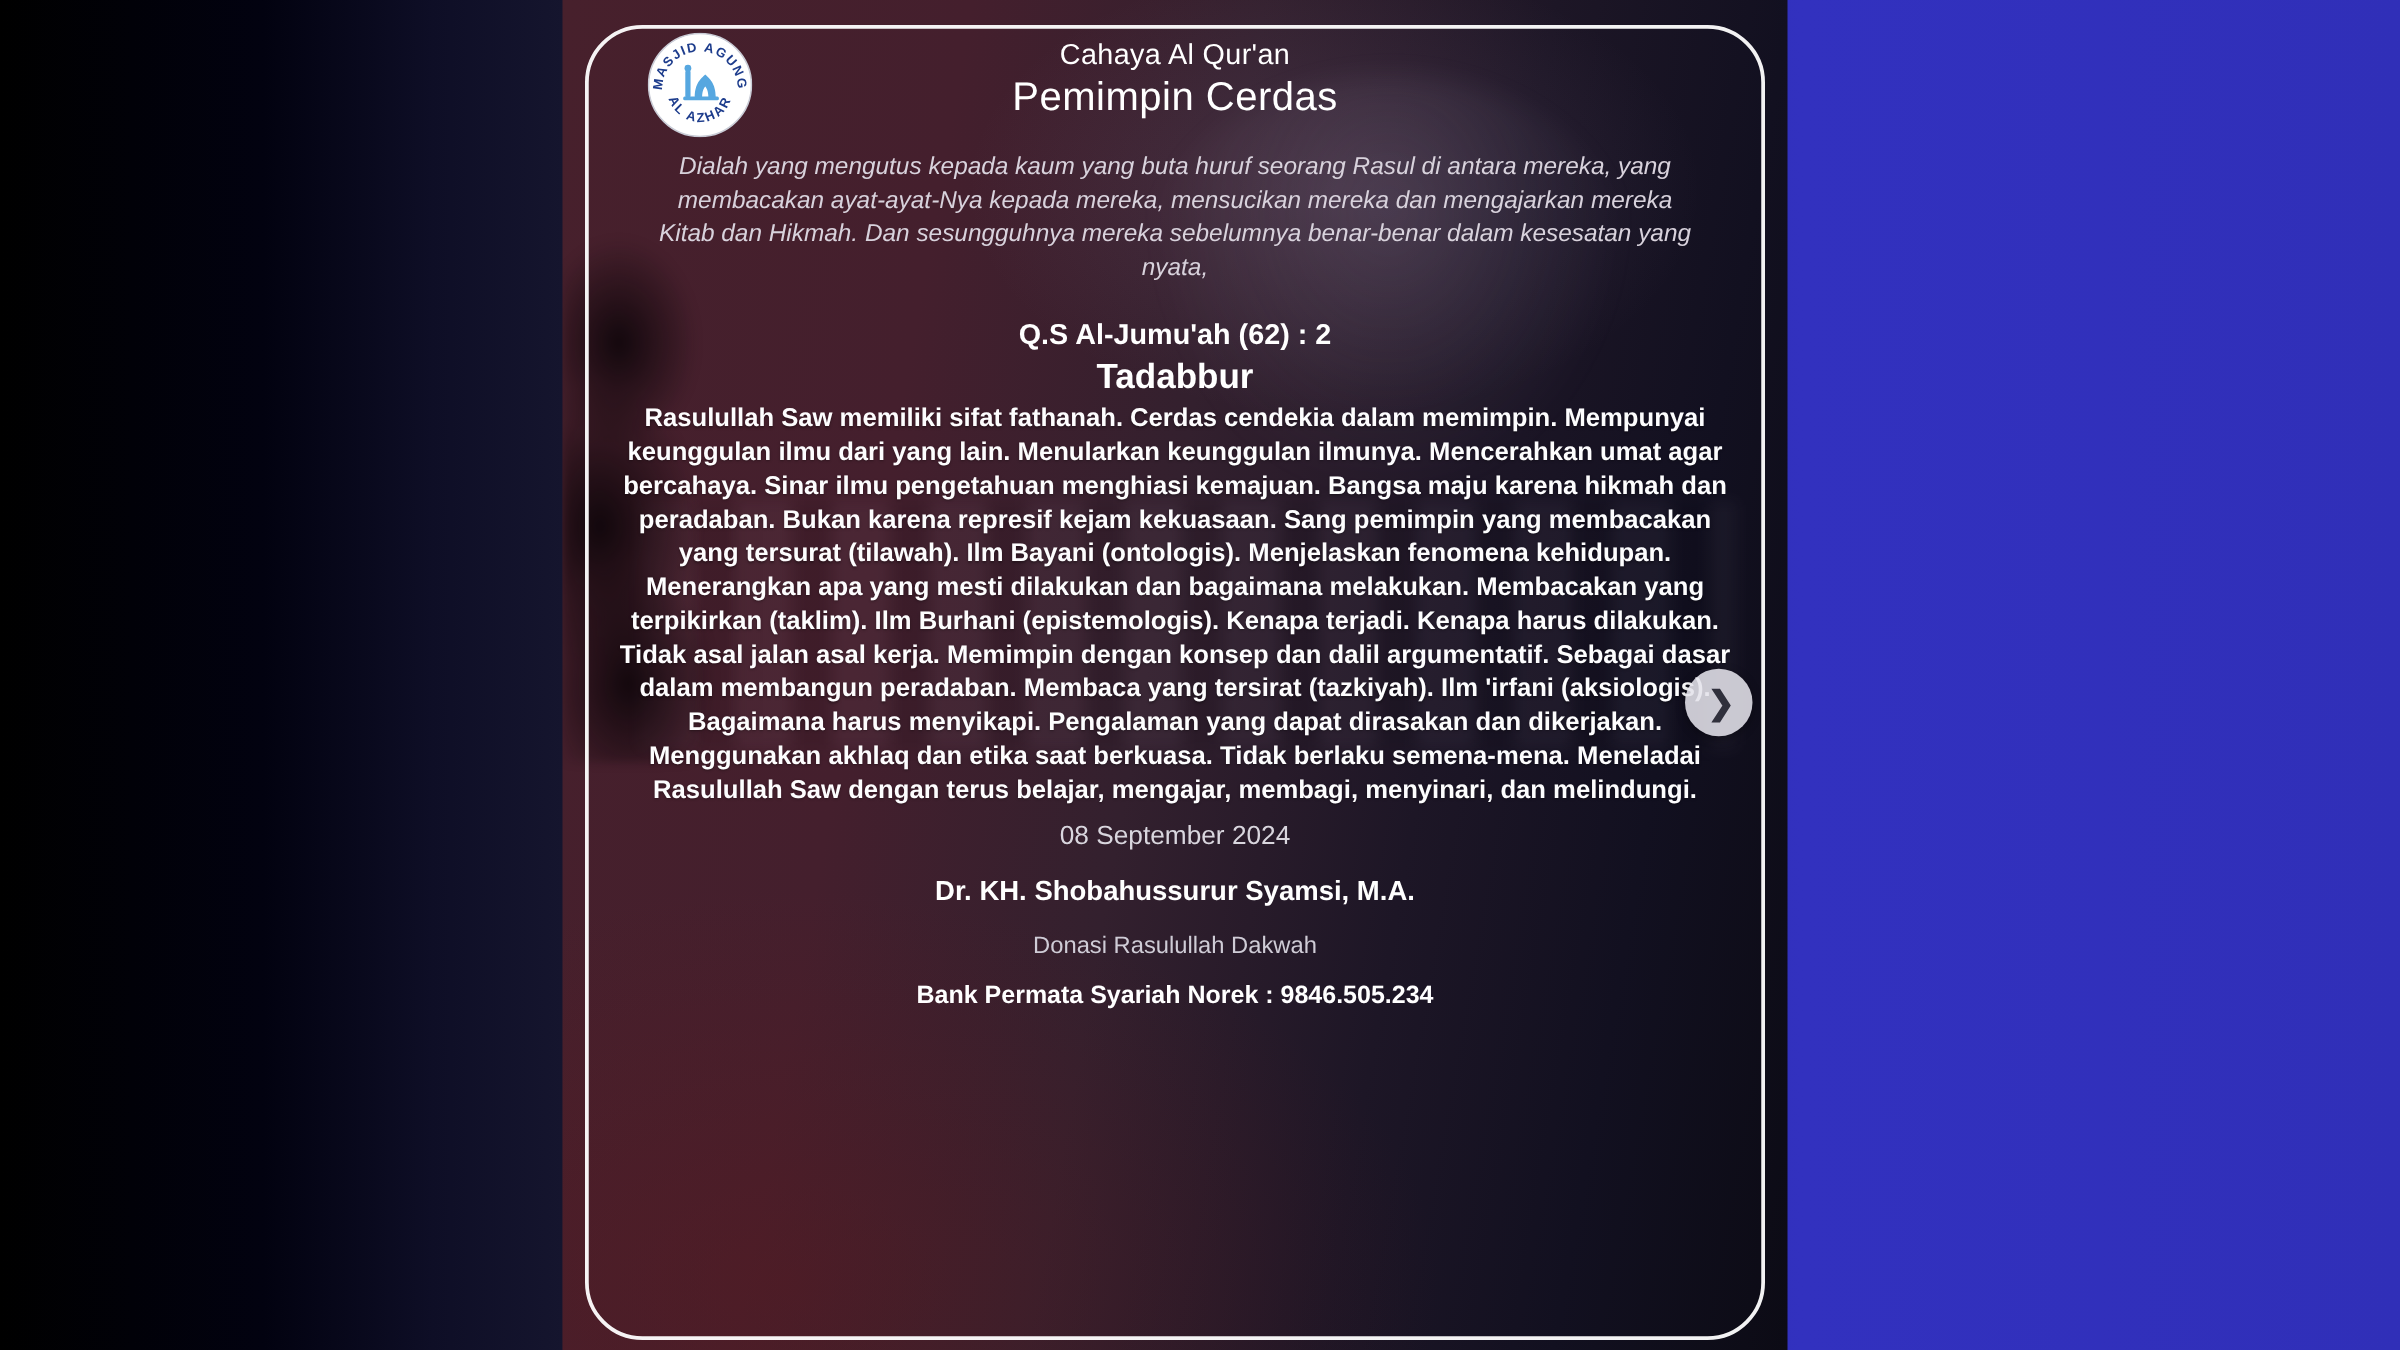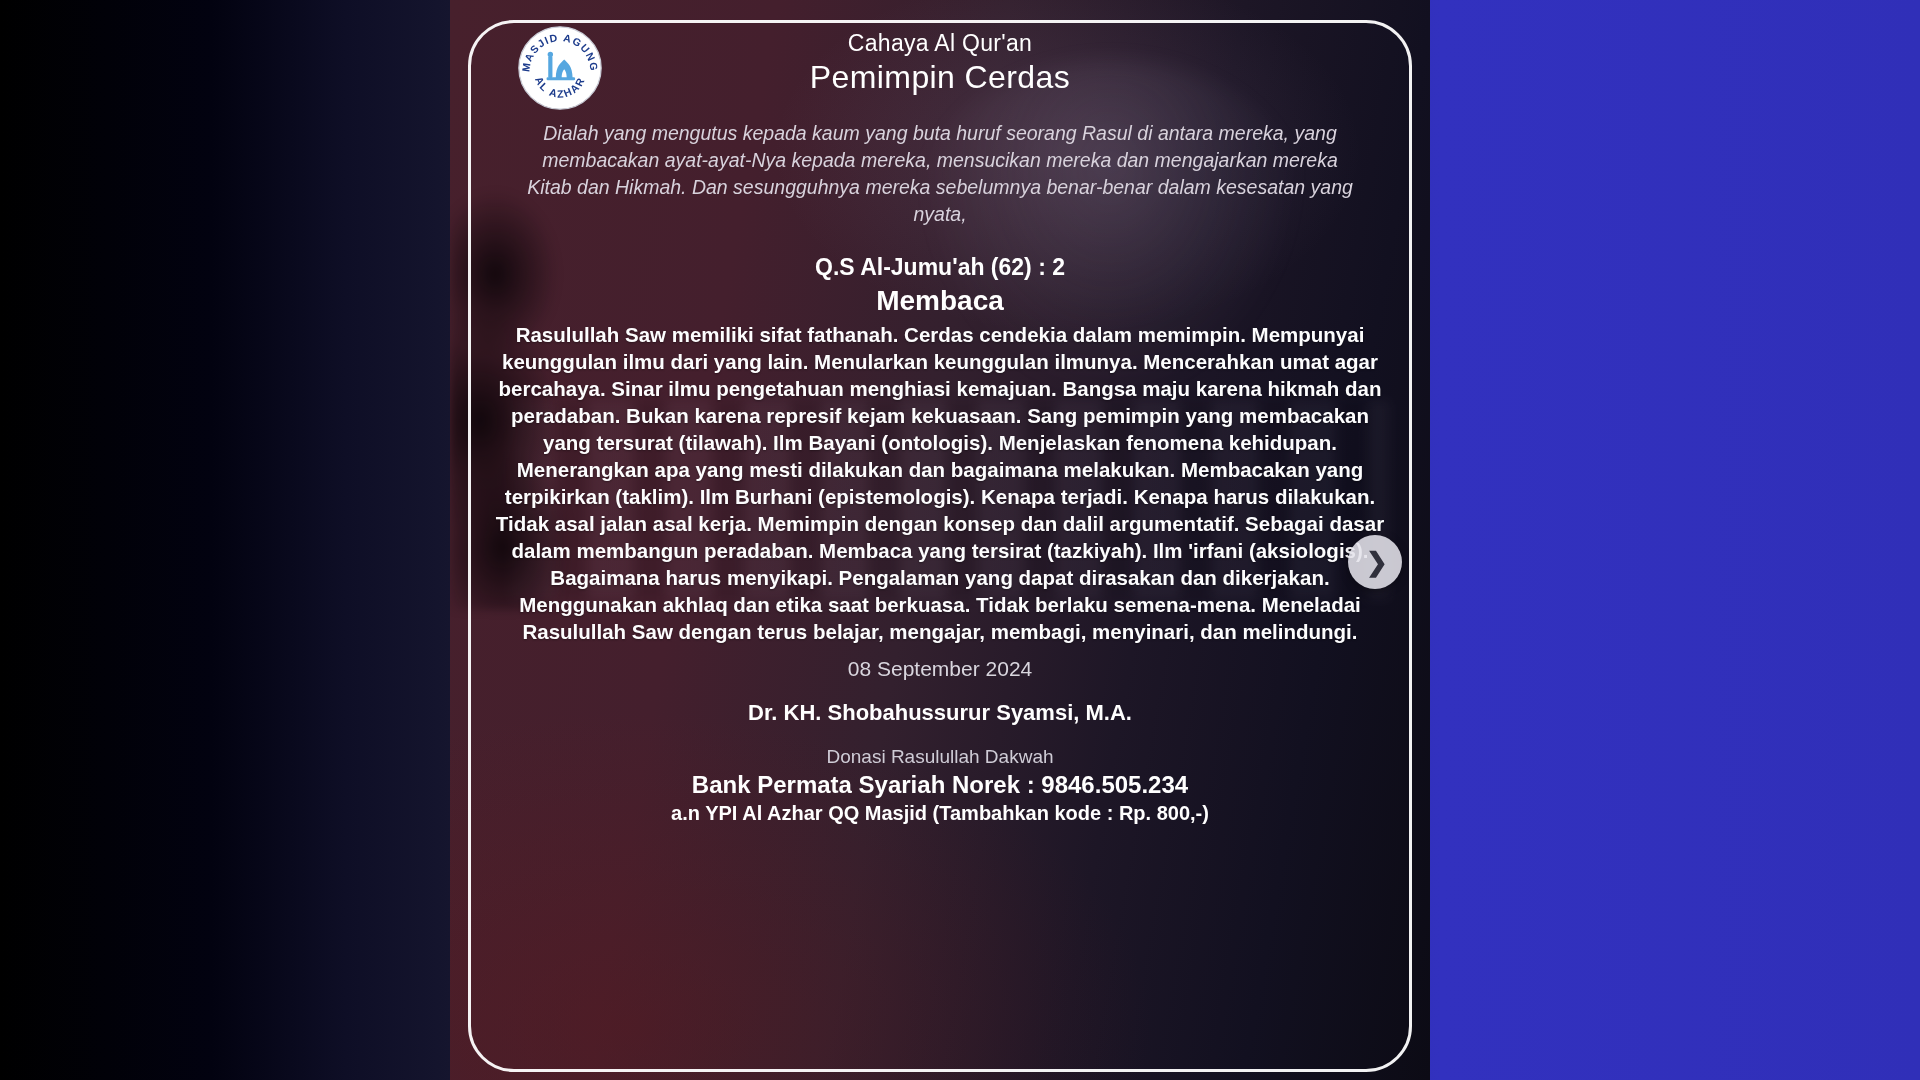--- a/index.html
+++ b/index.html
@@ -81,21 +81,21 @@
     margin-top:4px; width:100%;
     font-size:20.5px; font-weight:700; line-height:1.32;
     color:#fdfdfe; text-shadow:0 1px 2px rgba(0,0,0,.35);text-align:center;
   }
 
   .date-line{ margin-top:12px; font-size:21px; color:#d9d6de; font-weight:400; }
   .author-line{ font-size:22px; font-weight:700; margin-top:19px; }
 
   .donation{ margin-top:20px; }
   .donation-title{ font-size:19px; color:#cfccd6; font-weight:400; }
-  .donation-bank{ font-size:24px; font-weight:700; margin-top:3px; }
+  .donation-bank{ font-size:20px; font-weight:700; margin-top:17px; }
   .donation-account{ font-size:20px; font-weight:700; margin-top:3px; }
 
   
   .next-btn{
     position:absolute; left:1348px; top:535px; width:54px; height:54px;
     border-radius:50%;
     background:rgba(228,227,235,.88);
     border:none; cursor:pointer;
     display:flex; align-items:center; justify-content:center;
     box-shadow:0 2px 8px rgba(0,0,0,.35);
@@ -141,31 +141,30 @@
       </svg>
 
       <div class="subtitle">Cahaya Al Qur'an</div>
       <div class="title">Pemimpin Cerdas</div>
 
 
       <div class="translation">Dialah yang mengutus kepada kaum yang buta huruf seorang Rasul di antara mereka, yang membacakan ayat-ayat-Nya kepada mereka, mensucikan mereka dan mengajarkan mereka Kitab dan Hikmah. Dan sesungguhnya mereka sebelumnya benar-benar dalam kesesatan yang nyata,</div>
 
       <div class="reference">Q.S Al-Jumu'ah (62) : 2</div>
 
-      <div class="tadabbur-heading">Membaca</div>
+      <div class="tadabbur-heading">Tadabbur</div>
 
       <div class="tadabbur-body">Rasulullah Saw memiliki sifat fathanah. Cerdas cendekia dalam memimpin. Mempunyai keunggulan ilmu dari yang lain. Menularkan keunggulan ilmunya. Mencerahkan umat agar bercahaya. Sinar ilmu pengetahuan menghiasi kemajuan. Bangsa maju karena hikmah dan peradaban. Bukan karena represif kejam kekuasaan. Sang pemimpin yang membacakan yang tersurat (tilawah). Ilm Bayani (ontologis). Menjelaskan fenomena kehidupan. Menerangkan apa yang mesti dilakukan dan bagaimana melakukan. Membacakan yang terpikirkan (taklim). Ilm Burhani (epistemologis). Kenapa terjadi. Kenapa harus dilakukan. Tidak asal jalan asal kerja. Memimpin dengan konsep dan dalil argumentatif. Sebagai dasar dalam membangun peradaban. Membaca yang tersirat (tazkiyah). Ilm 'irfani (aksiologis). Bagaimana harus menyikapi. Pengalaman yang dapat dirasakan dan dikerjakan. Menggunakan akhlaq dan etika saat berkuasa. Tidak berlaku semena-mena. Meneladai Rasulullah Saw dengan terus belajar, mengajar, membagi, menyinari, dan melindungi.</div>
 
       <div class="date-line">08 September 2024</div>
       <div class="author-line">Dr. KH. Shobahussurur Syamsi, M.A.</div>
 
       <div class="donation">
         <div class="donation-title">Donasi Rasulullah Dakwah</div>
         <div class="donation-bank">Bank Permata Syariah Norek : 9846.505.234</div>
-        <div class="donation-account">a.n YPI Al Azhar QQ Masjid (Tambahkan kode : Rp. 800,-)</div>
       </div>
 
     </div>
   </div>
 
   <button class="next-btn">
     <span class="chev">❯</span>
   </button>
 
 </div>

